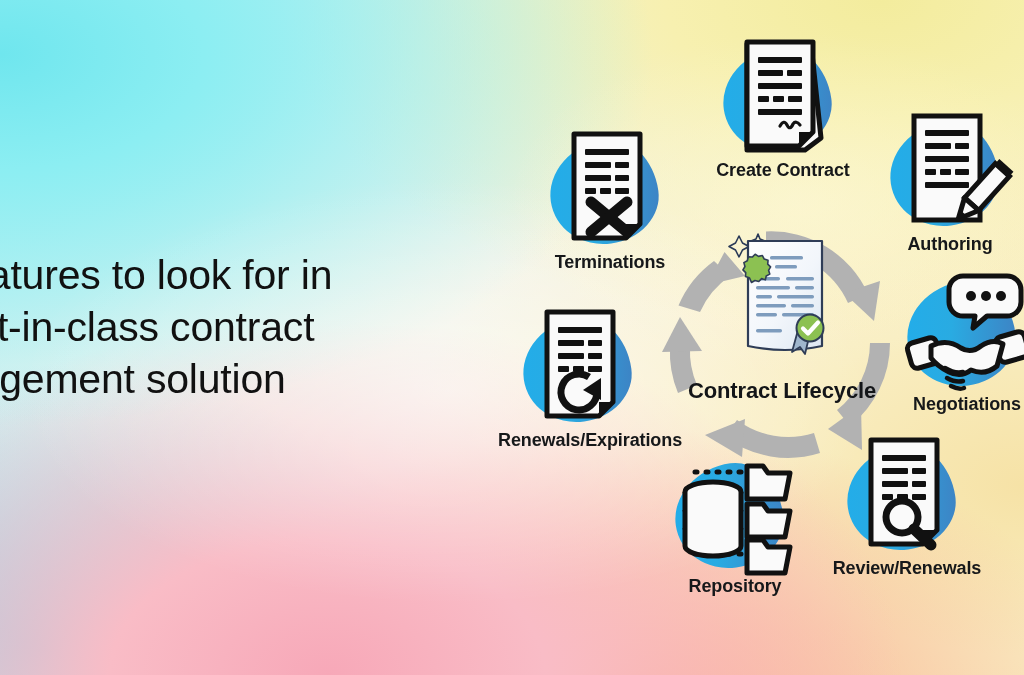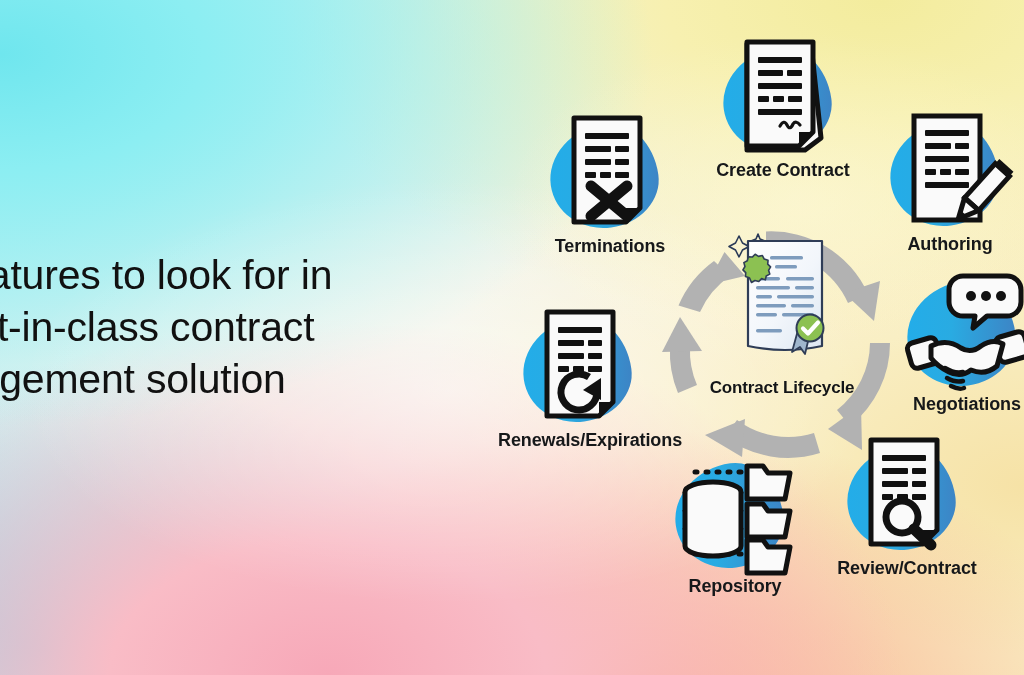--- a/index.html
+++ b/index.html
@@ -96,37 +96,37 @@
 
   .icon-svg { position: absolute; left: 0; top: 0; }
 
   
   #node-create       { left: 228px; top: 34px; }
   #node-authoring    { left: 395px; top: 108px; }
   #node-negotiations { left: 412px; top: 268px; }
   #node-review       { left: 352px; top: 432px; }
   #node-repository   { left: 180px; top: 450px; }
   #node-renewals     { left: 28px;  top: 304px; }
-  #node-terminations { left: 55px;  top: 110px; }
+  #node-terminations { left: 55px;  top: 126px; }
 
   
   #ring {
     position: absolute;
     left: 178px;
     top: 207px;
     width: 268px;
     height: 268px;
   }
   #ring-label {
     position: absolute;
     left: 178px;
     top: 378px;
     width: 268px;
     text-align: center;
-    font-size: 17px;
+    font-size: 22px;
     font-weight: bold;
     color: #131518;
     letter-spacing: -0.15px;
   }
   #center-cert {
     position: absolute;
     left: 272px;
     top: 238px;
     width: 86px;
     height: 118px;
@@ -306,21 +306,21 @@
             <rect x="41" y="49" width="26" height="6" rx="1"></rect>
             <rect x="71" y="49" width="14" height="6" rx="1"></rect>
             <rect x="41" y="62" width="11" height="6" rx="1"></rect>
             <rect x="56" y="62" width="11" height="6" rx="1"></rect>
             <rect x="71" y="62" width="14" height="6" rx="1"></rect>
           </g>
           <circle cx="61" cy="85" r="16" fill="none" stroke="#111" stroke-width="7"></circle>
           <path d="M73,97 L90,113" stroke="#111" stroke-width="11" stroke-linecap="round"></path>
         </svg>
       </div>
-      <div class="caption">Review/Contract</div>
+      <div class="caption">Review/Renewals</div>
     </div>
 
     <div class="node" id="node-renewals">
       <div class="art">
         <div class="blob"></div>
         <svg class="icon-svg" width="132" height="132" viewBox="0 0 132 132">
           <path d="M30,8 L96,8 L96,98 L82,112 L30,112 Z" fill="#fafafa" stroke="#111" stroke-width="5" stroke-linejoin="round"></path>
           <path d="M96,98 L82,98 L82,112 Z" fill="#111"></path>
           <g fill="#111">
             <rect x="41" y="23" width="44" height="6" rx="1"></rect>

